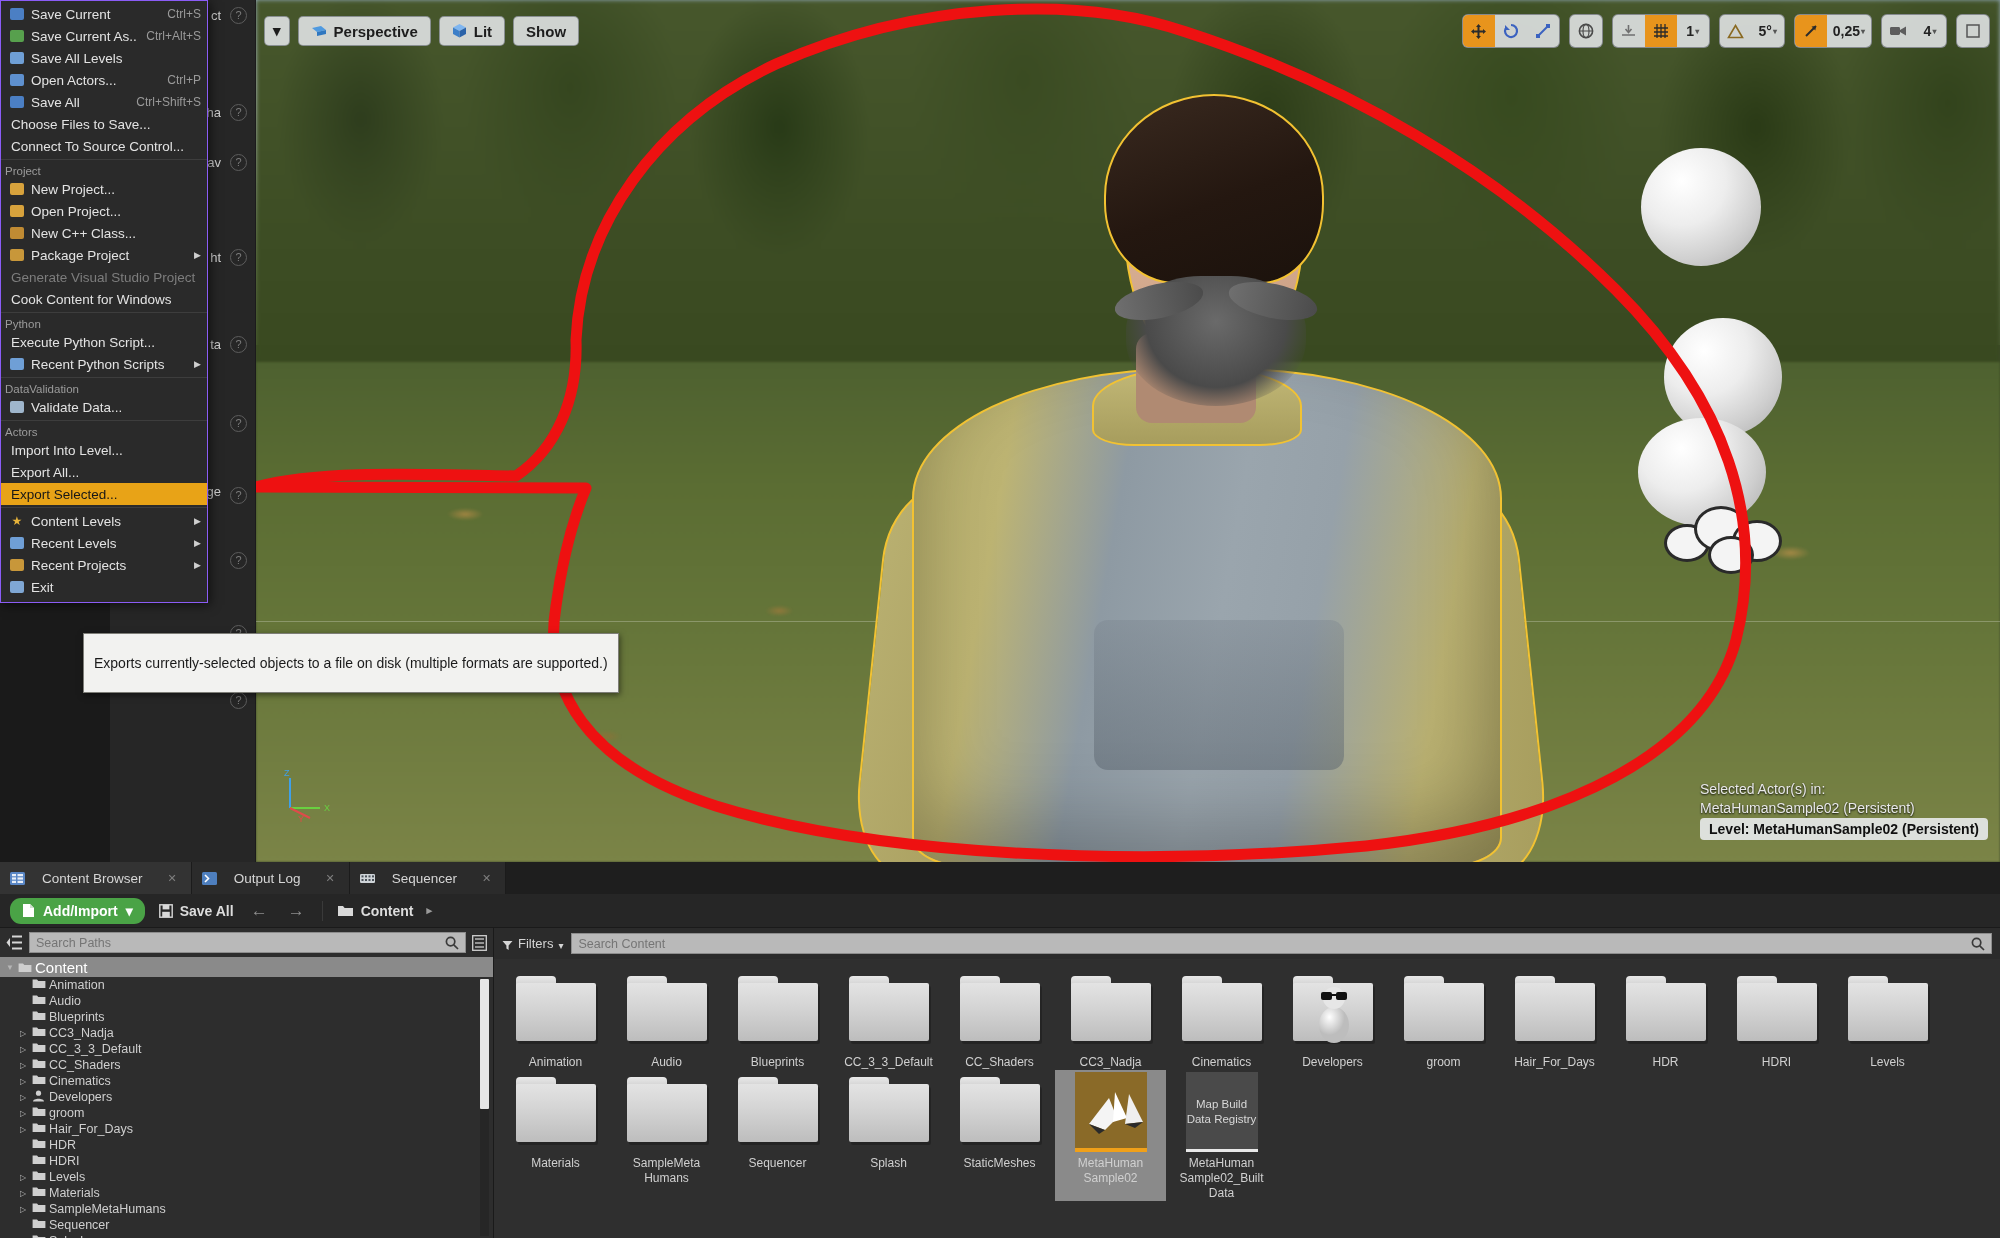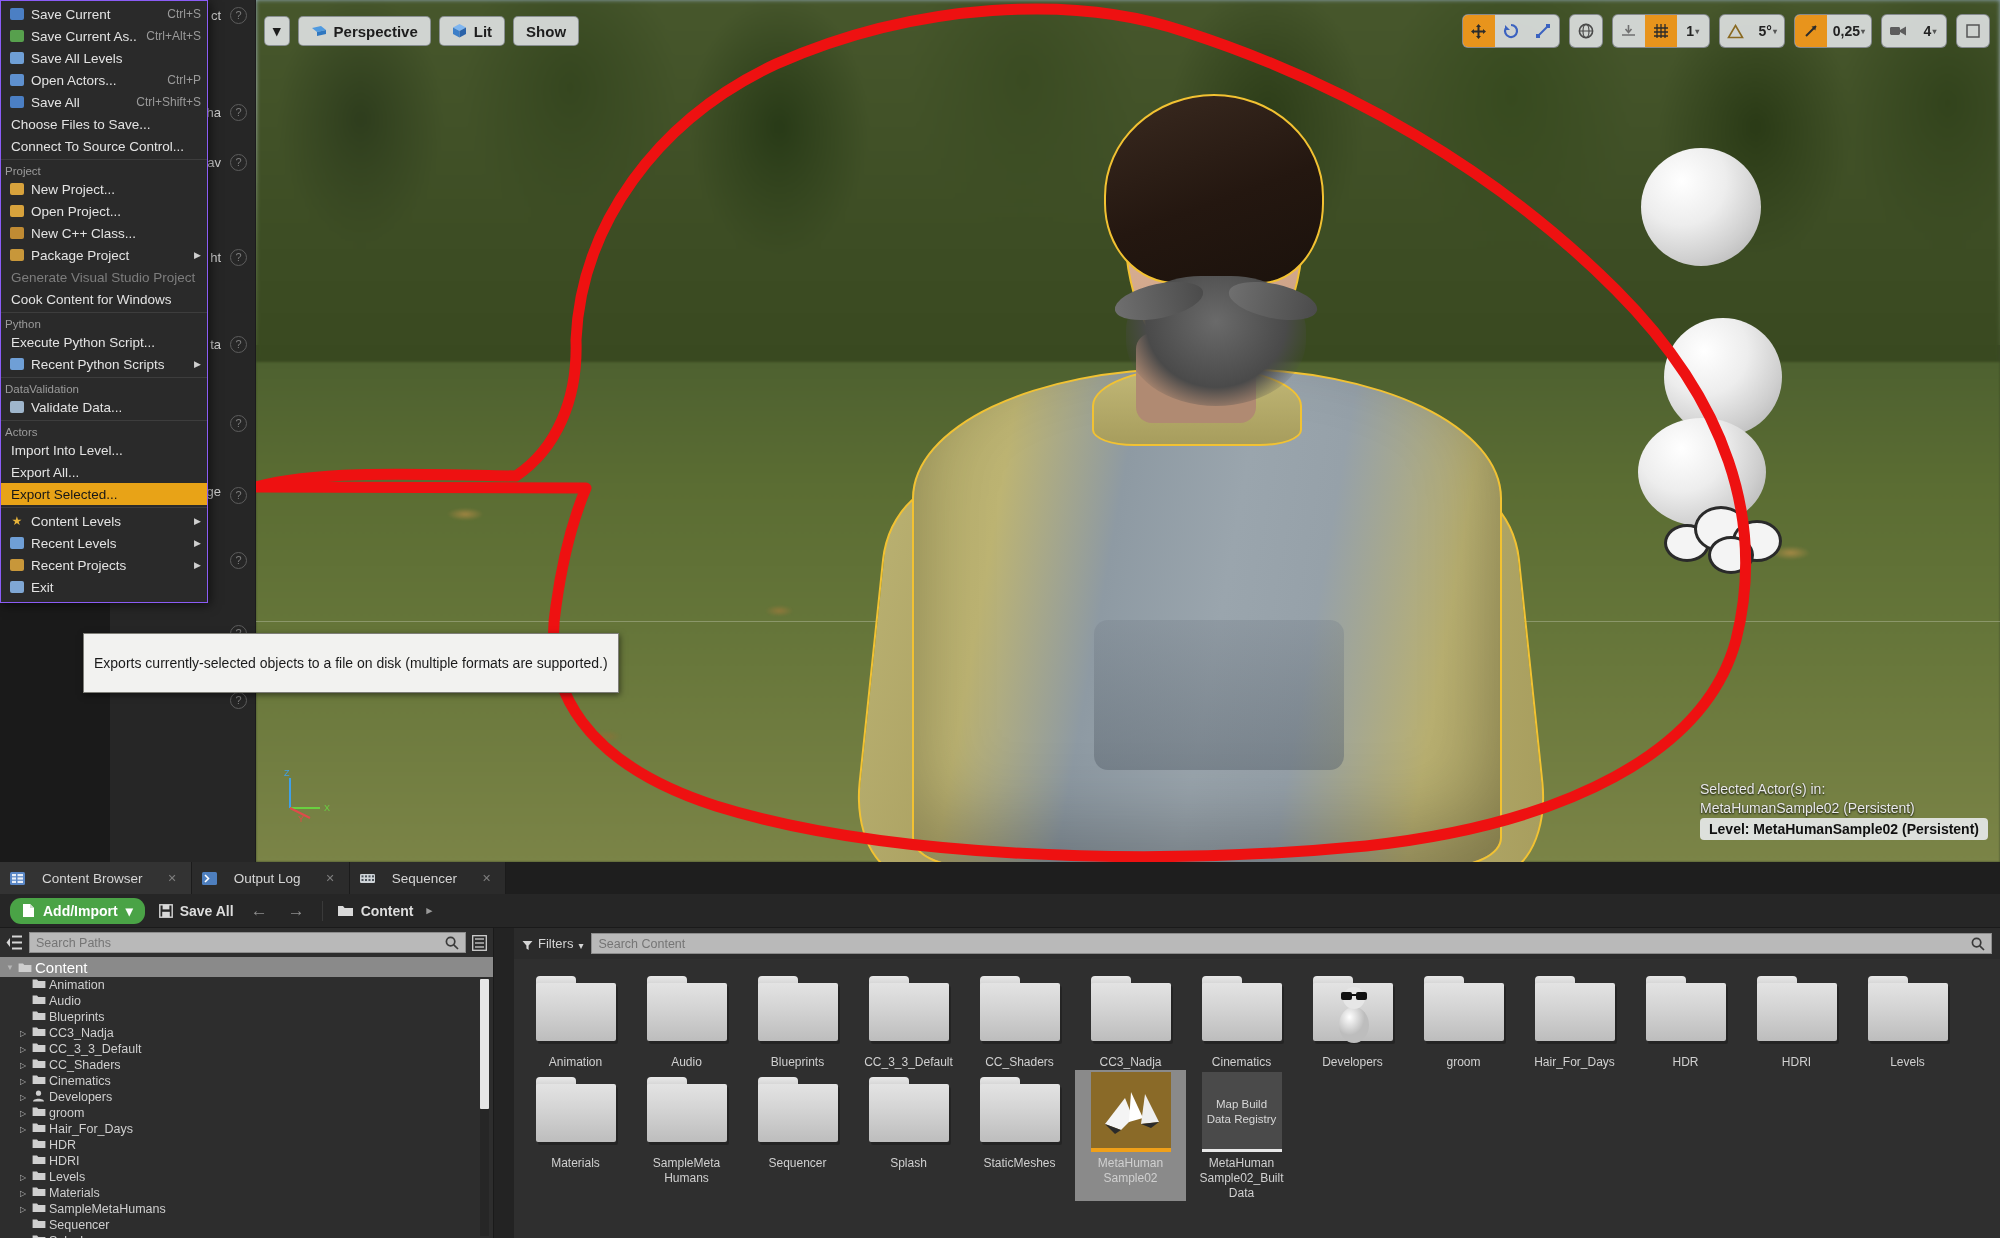--- a/index.html
+++ b/index.html
@@ -147,21 +147,21 @@
   .tab .x { color:#7e7e7e; font-size:11px; margin-left:8px; }
 
   .cb-toolbar { display:flex; align-items:center; gap:14px; height:34px;
     padding:0 10px; background:#262626; border-bottom:1px solid #1a1a1a; }
   .addimport { display:flex; align-items:center; gap:8px; height:26px; padding:0 12px;
     background:#4aa346; color:#fff; font-weight:bold; font-size:14px; border-radius:11px; }
   .tb-item { display:flex; align-items:center; gap:7px; font-size:14px; color:#ddd; font-weight:bold; }
   .navarrow { color:#8e8e8e; font-size:17px; padding:0 3px; }
   .vsep { width:1px; height:20px; background:#3a3a3a; }
 
-  .cb-body { display:flex; height:310px;gap:20px; }
+  .cb-body { display:flex; height:310px; }
   .paths { width:494px; background:#2d2d2d; border-right:1px solid #1a1a1a; display:flex; flex-direction:column; }
   .srow { display:flex; align-items:center; gap:6px; padding:4px 6px; background:#2d2d2d; }
   .searchbox { flex:1; display:flex; align-items:center; height:21px; background:#b9b9b9;
     border:1px solid #8d8d8d; padding:0 6px; }
   .searchbox input { flex:1; border:0; outline:0; background:transparent; font-size:12.5px; color:#3a3a3a;
      font-family:"Liberation Sans", sans-serif; }
   .tree { flex:1; overflow:hidden; position:relative; }
   .trow { display:flex; align-items:center; height:16px; font-size:12.5px; color:#cfcfcf; padding-left:6px; }
   .trow.sel { background:#8a8a8a; color:#fff; font-size:15px; height:20px; }
   .trow .exp { width:12px; font-size:8px; color:#b5b5b5; }
@@ -177,21 +177,21 @@
   .tile { width:111px; display:flex; flex-direction:column; align-items:center; padding-top:6px; }
   .tile.selected { background:#8a8a8a; }
   .thumb { width:96px; height:72px; position:relative; }
   .folder { position:absolute; left:8px; top:8px; width:80px; height:58px; }
   .folder .tabtop { position:absolute; left:0; top:-7px; width:40px; height:9px;
     background:linear-gradient(180deg,#e9e9e9,#d2d2d2); border-radius:4px 4px 0 0; }
   .folder .body { position:absolute; left:0; top:0; width:80px; height:58px;
     background:linear-gradient(180deg,#e3e3e3 0%,#d5d5d5 40%,#bdbdbd 100%);
     border-radius:2px; box-shadow:2px 3px 0 rgba(0,0,0,.22); }
   .tlabel { margin-top:8px; font-size:12px; color:#d0d0d0; text-align:center; line-height:1.25; width:106px; }
-  .asset-thumb { width:80px; height:80px; position:relative; }
+  .asset-thumb { width:72px; height:80px; position:relative; }
   .mh-thumb { background:#8a6a28; }
   .mh-thumb .bar { position:absolute; left:0; bottom:0; width:100%; height:4px; background:#f0a019; }
   .reg-thumb { background:#4a4a4a; display:flex; align-items:center; justify-content:center;
     color:#d8d8d8; font-size:11.5px; text-align:center; line-height:1.3; }
   .reg-thumb .bar { position:absolute; left:0; bottom:0; width:100%; height:3px; background:#e8e8e8; }
 </style>
 </head>
 <body>
 
 <div id="root">

